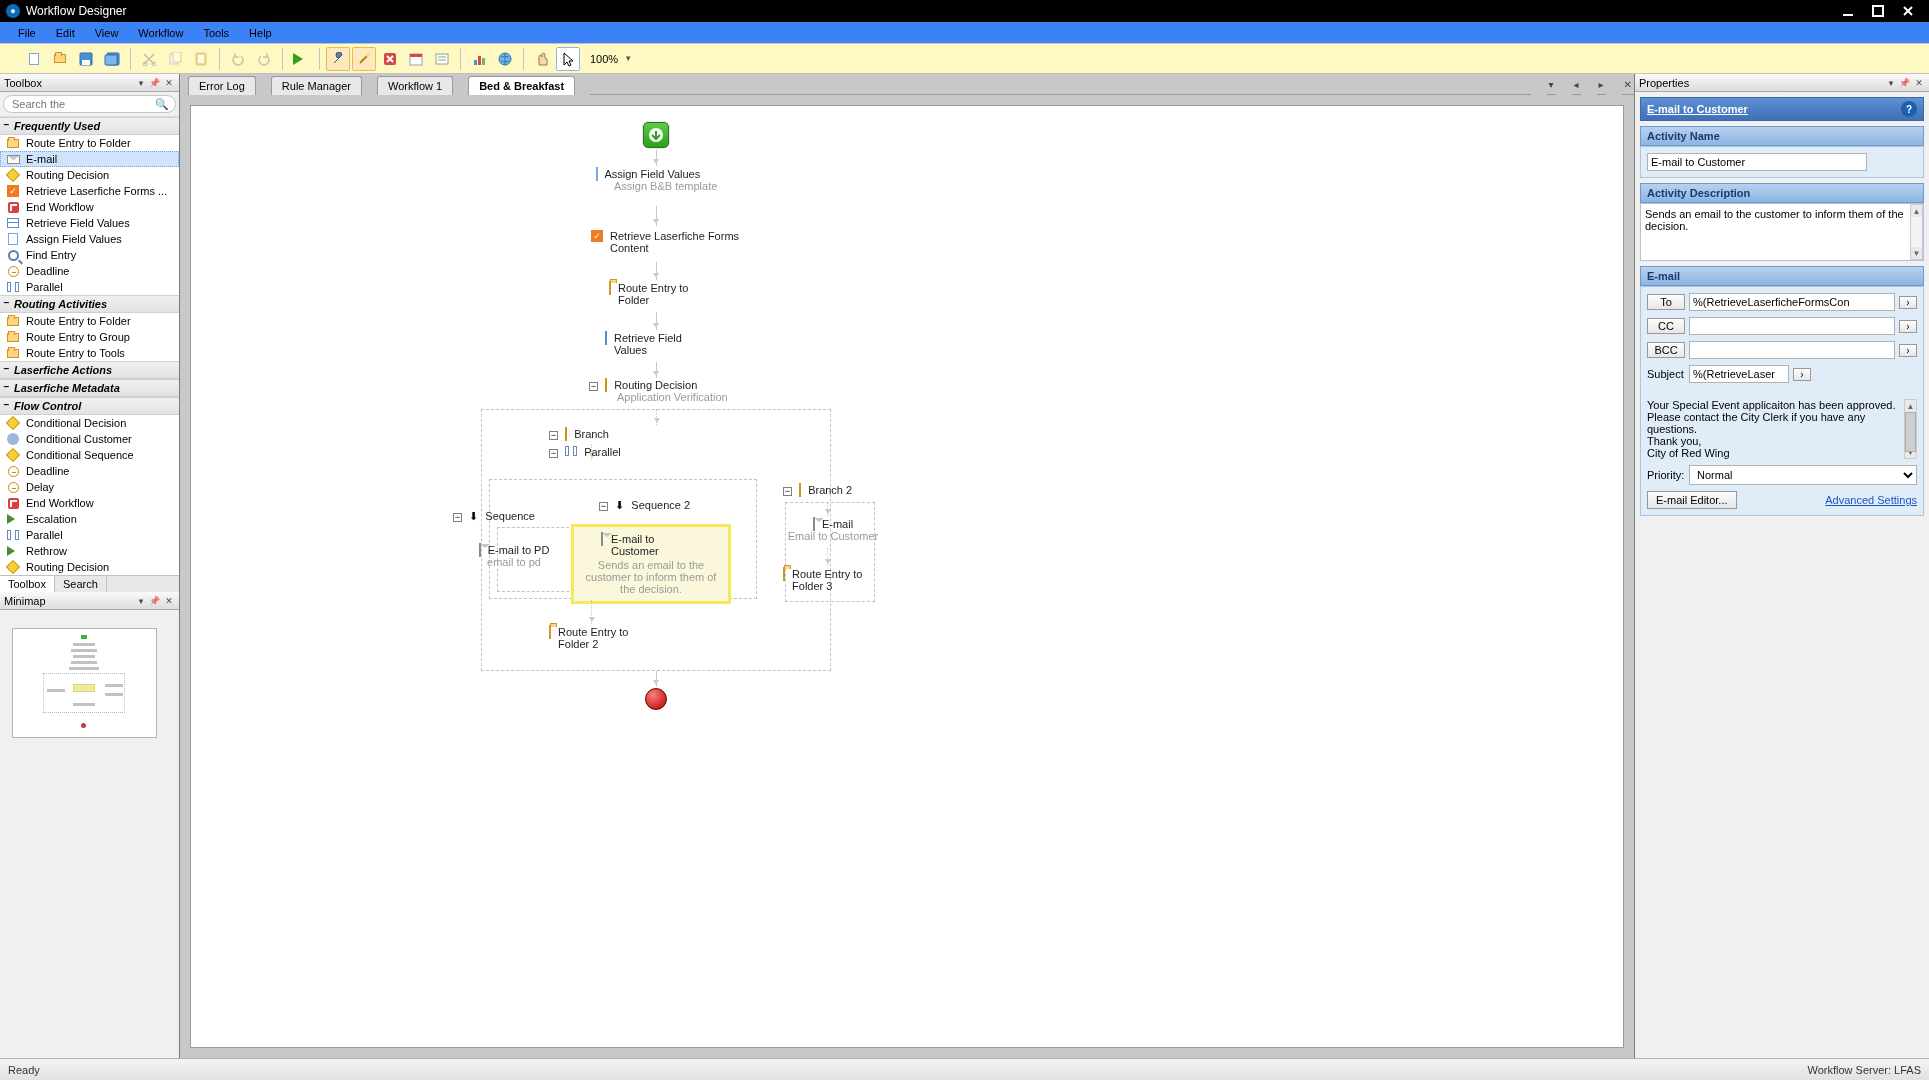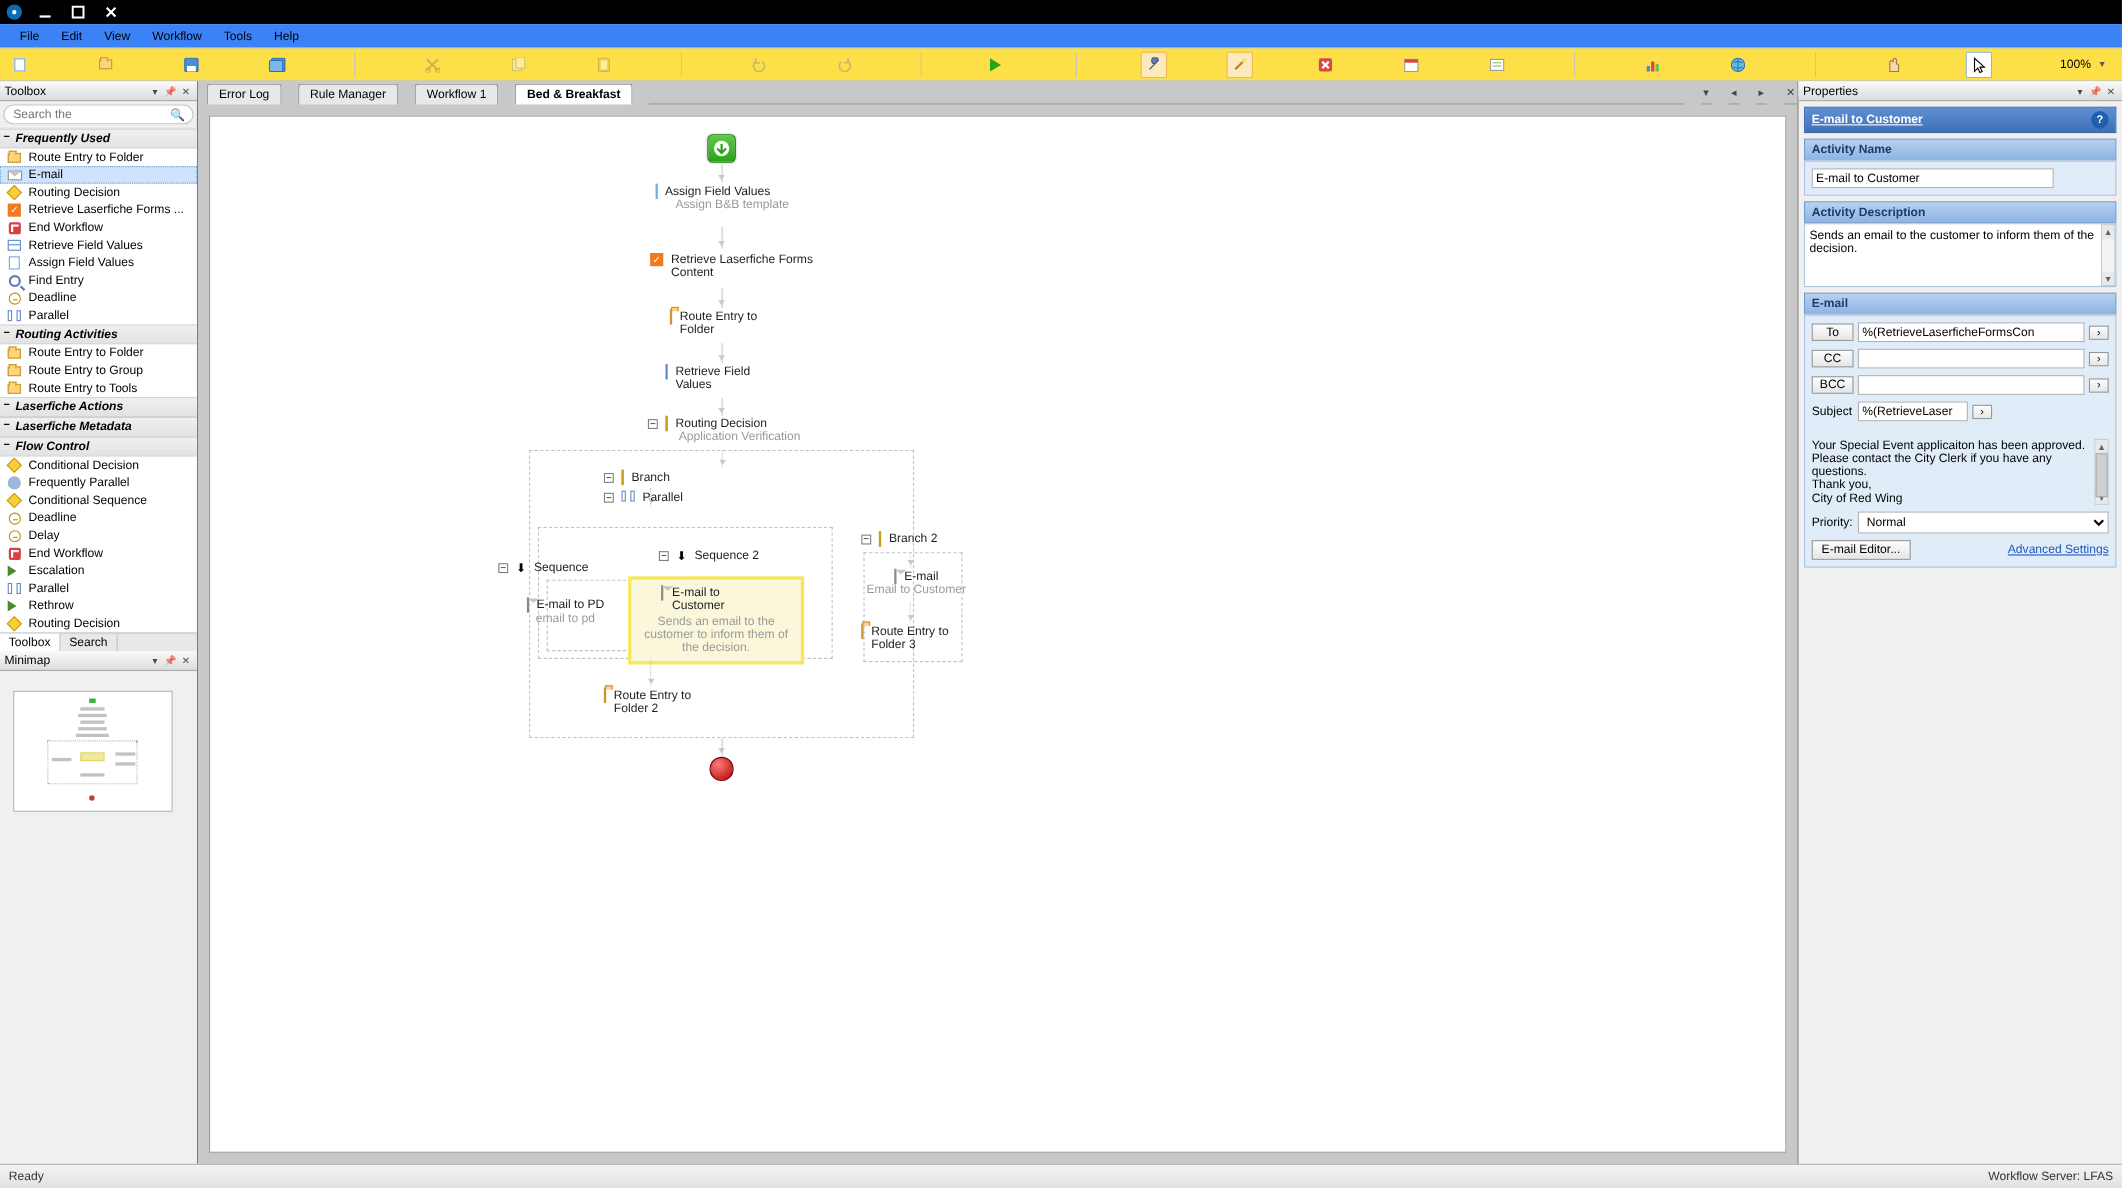--- a/index.html
+++ b/index.html
@@ -10,21 +10,21 @@
 .titlebar .appicon { width: 14px; height: 14px; background: #0b6cb5; border-radius: 50%; margin-right: 6px; display: flex; align-items: center; justify-content: center; color: #fff; font-size: 9px; }
 .titlebar .title { flex: 1; font-size: 12px; }
 .titlebar .winbtn { width: 30px; height: 22px; display: flex; align-items: center; justify-content: center; cursor: pointer; }
 .titlebar .winbtn svg { pointer-events: none; }
 
 
 .menubar { height: 22px; background: #3b82f6; border-bottom: 1px solid #c2c2c2; display: flex; align-items: center; padding: 0 8px; }
 .menubar .menu { padding: 2px 10px; cursor: pointer; }
 
 
-.toolbar { height: 30px; background: #fde047; border-bottom: 1px solid #c2c2c2; display: flex; align-items: center; padding: 0 6px; gap: 2px; justify-content: space-between; }
+.toolbar { height: 30px; background: #fef9c3; border-bottom: 1px solid #c2c2c2; display: flex; align-items: center; padding: 0 22px; gap: 2px; }
 .toolbar .tbtn { width: 24px; height: 24px; border: 1px solid transparent; display: flex; align-items: center; justify-content: center; cursor: pointer; border-radius: 2px; }
 .toolbar .sep { width: 1px; height: 22px; background: #c2c2c2; margin: 0 4px; }
 .toolbar .zoom { padding: 0 8px; font-size: 12px; display: flex; align-items: center; gap: 6px; }
 .toolbar .zoom .dd { font-size: 8px; color: #555; }
 
 
 .main { flex: 1; display: flex; min-height: 0; }
 
 
 .leftcol { width: 180px; display: flex; flex-direction: column; border-right: 1px solid #7a7a7a; }
@@ -122,20 +122,21 @@
 .ic-arrowg { width: 0; height: 0; border: 6px solid transparent; border-left: 10px solid #2fa21a; }
 .ic-find { width: 11px; height: 11px; border: 2px solid #5a7db8; border-radius: 50%; position: relative; }
 .ic-find::after { content: ""; position: absolute; width: 5px; height: 2px; background: #5a7db8; transform: rotate(45deg); left: 8px; top: 9px; }
 
 </style>
 </head>
 <body>
 
 <div class="titlebar">
   <div class="appicon">●</div>
+  <div class="title">Workflow Designer</div>
   <div class="winbtn">
       <svg width="12" height="12">
         <rect x="1" y="9" width="10" height="2" fill="#fff"></rect>
       </svg>
     </div>
   <div class="winbtn">
       <svg width="12" height="12">
         <rect x="1" y="1" width="10" height="10" fill="none" stroke="#fff" stroke-width="2"></rect>
       </svg>
     </div>
@@ -378,21 +379,21 @@
           <div class="titem">
             <span class="ticon">
               <span class="ic-diamond"></span>
             </span>
             <span>Conditional Decision</span>
           </div>
           <div class="titem">
             <span class="ticon">
               <span class="ic-gear"></span>
             </span>
-            <span>Frequently Parallel</span>
+            <span>Conditional Customer</span>
           </div>
           <div class="titem">
             <span class="ticon">
               <span class="ic-diamond"></span>
             </span>
             <span>Conditional Sequence</span>
           </div>
           <div class="titem">
             <span class="ticon">
               <span class="ic-clock"></span>

